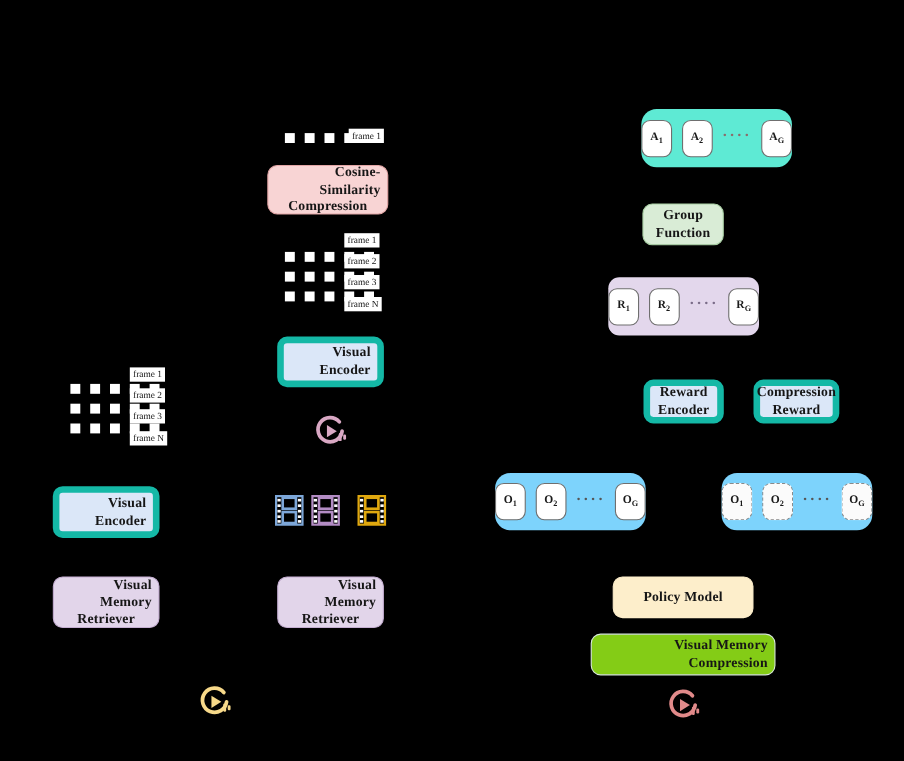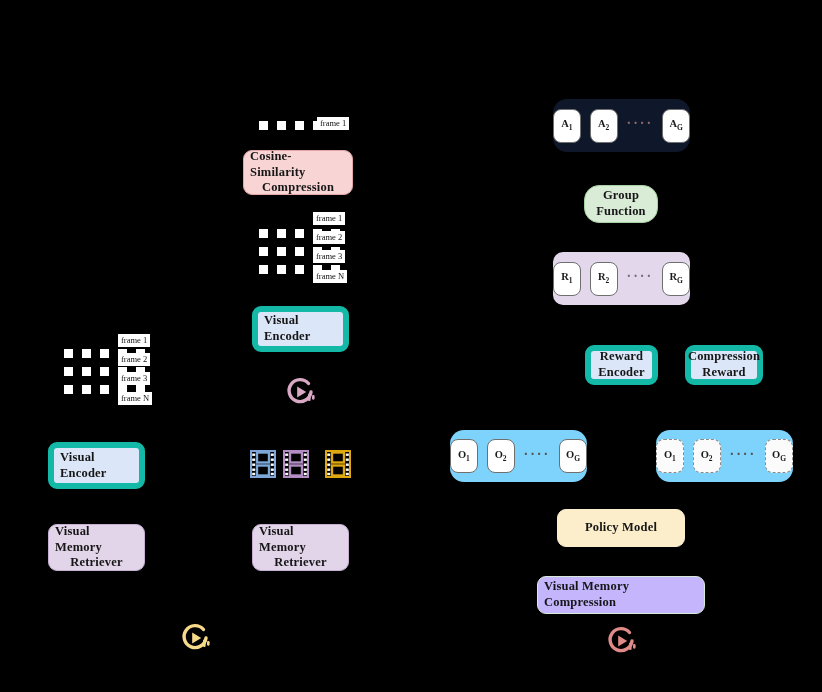--- a/index.html
+++ b/index.html
@@ -19,47 +19,47 @@
     font-family: Liberation Serif, serif;
   }
 
   
   .node {
     position: absolute;
     box-sizing: border-box;
     display: flex;
     align-items: center;
     justify-content: center;
-    text-align: left;
+    text-align: right;
     border-radius: 9px;
     font-size: 12.5px;
     font-weight: 700;
     line-height: 1.25;
     color: #161616;
     letter-spacing: 0.2px;
     padding: 4px 6px;
   }
   .node.blue   { background:#dbe7f8; border:6px solid #14b8a6; }
   .node.pink   { background:#f8d4d4; border:1px solid #e2a5a5; }
   .node.purple { background:#e2d5ea; border:1px solid #c5aed2; }
   .node.green  { background:#d9ecd6; border:1px solid #a9cfa4; }
-  .node.mint   { background:#c4b5fd; border:1px solid #d7e9d9; }
+  .node.mint   { background:#84cc16; border:1px solid #d7e9d9; }
   .node.cream  { background:#fdeecb; border:1px solid #fdeecb; }
 
   
   .group {
     position: absolute;
     box-sizing: border-box;
     border-radius: 14px;
     display: flex;
     align-items: center;
     justify-content: center;
     gap: 9px;
   }
-  .group.pinkbg   { background:#0f172a; }
+  .group.pinkbg   { background:#5eead4;margin-left:30px; }
   .group.purplebg { background:#e3d7ec;border-radius:10px; }
   .group.graybg   { background:#7dd3fc; }
 
   .cell {
     width: 34px;
     height: 34px;
     box-sizing: border-box;
     background: #ffffff;
     border: 1.4px solid #6f6f6f;
     border-radius: 8px;
@@ -286,21 +286,21 @@
     </div>
     <div class="cell">
       <span>A<sub>2</sub></span>
     </div>
     <div class="dots">····</div>
     <div class="cell">
       <span>A<sub>G</sub></span>
     </div>
   </div>
 
-  <div class="node green" style="left:584px; top:185px; width:74px; height:38px; flex-direction:column;border-radius:15px;">
+  <div class="node green" style="left:584px; top:185px; width:74px; height:38px; flex-direction:column;">
     <span>Group</span>
     <span>Function</span>
   </div>
 
   <div class="group purplebg" style="left:553px; top:252px; width:137px; height:53px;">
     <div class="cell">
       <span>R<sub>1</sub></span>
     </div>
     <div class="cell">
       <span>R<sub>2</sub></span>
@@ -341,21 +341,21 @@
     </div>
     <div class="cell dashed">
       <span>O<sub>2</sub></span>
     </div>
     <div class="dots">····</div>
     <div class="cell dashed">
       <span>O<sub>G</sub></span>
     </div>
   </div>
 
-  <div class="node cream" style="left:557px; top:509px; width:128px; height:38px;">Policy Model</div>
+  <div class="node cream" style="left:557px; top:524px; width:128px; height:38px;">Policy Model</div>
 
   <div class="node mint" style="left:537px; top:576px; width:168px; height:38px;">Visual Memory Compression</div>
 
   <div class="videoicon" style="left:605px; top:625px;">
     <svg width="34" height="32" viewBox="0 0 34 32">
       <path d="M24.5 7.5 A11 11 0 1 0 27 16" fill="none" stroke="#e18a8a" stroke-width="3.4" stroke-linecap="round"></path>
       <path d="M13.2 10.4 L13.2 21.6 L22.2 16 Z" fill="#e18a8a"></path>
       <rect x="24.0" y="17.6" width="2.6" height="7.4" rx="1.1" fill="#e18a8a"></rect>
       <rect x="28.0" y="19.1" width="2.6" height="4.6" rx="1.1" fill="#e18a8a"></rect>
     </svg>

